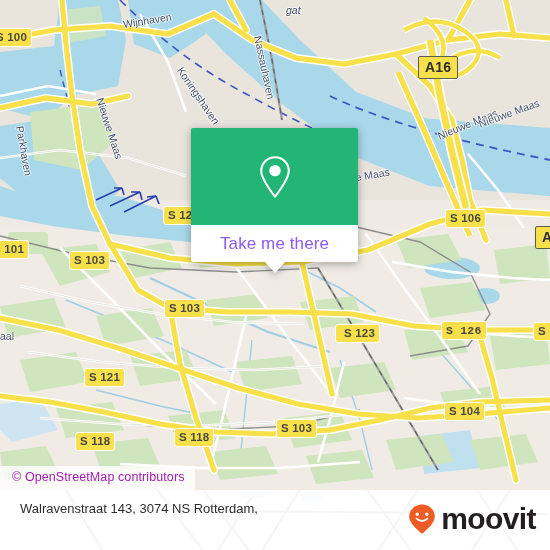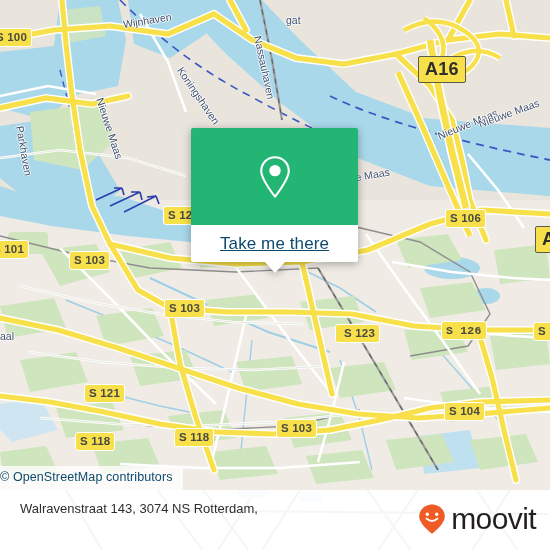--- a/index.html
+++ b/index.html
@@ -14,23 +14,23 @@
   .map-area{
     position:absolute;left:0;top:0;width:550px;height:490px;
     background:#efebe4;
     overflow:hidden;
   }
   .map-svg{position:absolute;left:0;top:0;width:550px;height:490px;display:block;}
 
   
   .attrib{
     position:absolute;left:0;bottom:0;
-    padding:4px 10px 6px 0;
+    padding:4px 10px 6px 12px;
     background:rgba(255,255,255,0.78);
-    font-size:12.5px;color:#0c4a6e;
+    font-size:12.5px;color:#a21caf;
     letter-spacing:.1px;
     white-space:nowrap;
   }
 
   
   .shield{
     position:absolute;
     background:#f7e04a;
     border:1.6px solid #ffffff;
     border-radius:3px;
@@ -40,21 +40,21 @@
     line-height:1;
     padding:2.5px 4px 3px 4px;
     white-space:nowrap;
     letter-spacing:.2px;
     box-sizing:border-box;
   }
   .shield.motorway{
     background:#f7e04a;
     border:1.6px solid #5c5c4e;
     color:#2e2e2e;
-    font-size:18px;
+    font-size:14px;
     padding:3px 6px 4px 6px;
     border-radius:2px;
   }
 
   
   .mlabel{
     position:absolute;
     color:#4f4f55;
     font-size:10.5px;
     white-space:nowrap;
@@ -79,21 +79,21 @@
   }
   .pin-icon{width:38px;height:46px;display:block;}
   .card-foot{
     position:relative;
     background:#ffffff;
     height:37px;
     border-radius:0 0 2px 2px;
     display:flex;align-items:center;justify-content:center;
   }
   .card-foot-text{
-    font-size:17px;color:#0c4a6e;letter-spacing:.1px;text-decoration:underline;
+    font-size:17px;color:#8b5cf6;letter-spacing:.1px;
   }
   .card-tail{
     position:absolute;left:50%;bottom:-11px;
     width:0;height:0;margin-left:-11px;
     border-left:11px solid transparent;
     border-right:11px solid transparent;
     border-top:12px solid #ffffff;
   }
 
   
@@ -110,21 +110,21 @@
     position:absolute;left:20px;top:9px;width:340px;
     font-size:13px;line-height:20px;color:#2e2e2e;
   }
   .brand{
     position:absolute;right:14px;top:13px;
     display:flex;align-items:center;gap:4px;
   }
   .brand-pin{width:30px;height:32px;display:block;}
   .brand-word{
     font-size:30px;line-height:30px;color:#231f20;
-    font-weight:normal;letter-spacing:-.6px;
+    font-weight:bold;letter-spacing:-.6px;
   }
 </style>
 </head>
 <body>
 
 <div id="app">
 
   <div class="map-area">
 
     <svg class="map-svg" viewBox="0 0 550 490" preserveAspectRatio="none">
@@ -308,21 +308,21 @@
           <path d="M398,72 L424,130 L448,186 L470,236"></path>
         </g>
         <g stroke="#f7e04a" stroke-width="5.4" fill="none">
           <path d="M398,72 L424,130 L448,186 L470,236"></path>
         </g>
       </g>
     </svg>
 
     <div>
       <div class="mlabel wlabel" style="left:123px;top:18px;transform:rotate(-9deg);">Wijnhaven</div>
-      <div class="mlabel wlabel" style="left:286px;top:14px;">gat</div>
+      <div class="mlabel wlabel" style="left:286px;top:4px;font-style:italic;">gat</div>
       <div class="mlabel wlabel" style="left:258px;top:30px;transform:rotate(78deg);">Nassauhaven</div>
       <div class="mlabel wlabel" style="left:180px;top:62px;transform:rotate(56deg);">Koningshaven</div>
       <div class="mlabel wlabel" style="left:100px;top:92px;transform:rotate(72deg);">Nieuwe Maas</div>
       <div class="mlabel wlabel" style="left:20px;top:120px;transform:rotate(80deg);">Parkhaven</div>
       <div class="mlabel wlabel" style="left:438px;top:130px;transform:rotate(-22deg);">Nieuwe Maas</div>
       <div class="mlabel wlabel" style="left:479px;top:118px;transform:rotate(-20deg);">Nieuwe Maas</div>
       <div class="mlabel wlabel" style="left:352px;top:172px;transform:rotate(-10deg);">re Maas</div>
       <div class="mlabel wlabel" style="left:0px;top:330px;">aal</div>
     </div>
 
@@ -331,21 +331,21 @@
       <div class="shield motorway" style="left:418px;top:56px;">A16</div>
       <div class="shield" style="left:163px;top:206px;">S 120</div>
       <div class="shield" style="left:445px;top:209px;">S 106</div>
       <div class="shield" style="left:-12px;top:240px;">S 101</div>
       <div class="shield" style="left:69px;top:251px;">S 103</div>
       <div class="shield motorway" style="left:535px;top:226px;">A</div>
       <div class="shield" style="left:164px;top:299px;">S 103</div>
       <div class="shield" style="left:335px;top:324px;padding-left:8px;">S 123</div>
       <div class="shield" style="left:441px;top:321px;font-family:Liberation Mono, monospace;">S 126</div>
       <div class="shield" style="left:533px;top:322px;">S 10</div>
-      <div class="shield" style="left:84px;top:368px;margin-top:16px;">S 121</div>
+      <div class="shield" style="left:84px;top:368px;">S 121</div>
       <div class="shield" style="left:444px;top:402px;text-align:right;">S 104</div>
       <div class="shield" style="left:75px;top:432px;">S 118</div>
       <div class="shield" style="left:174px;top:428px;">S 118</div>
       <div class="shield" style="left:276px;top:419px;">S 103</div>
     </div>
 
     <div class="card">
       <div class="card-head">
         <svg class="pin-icon" viewBox="0 0 38 46">
           <path d="M19 3.2 C11.3 3.2 5.2 9.3 5.2 17 C5.2 25.5 19 42.6 19 42.6

